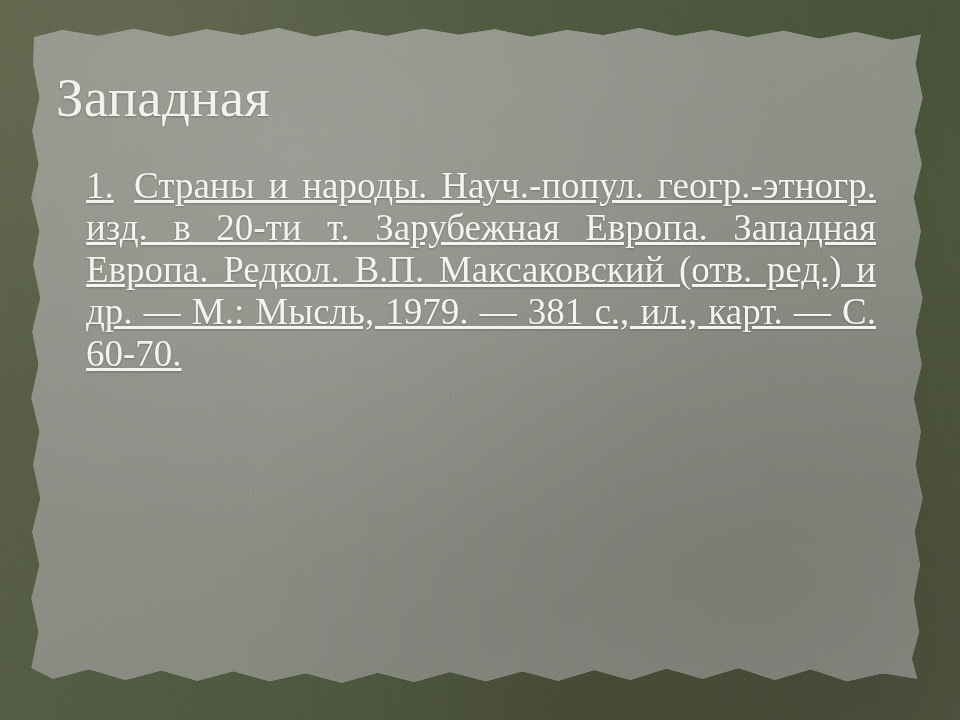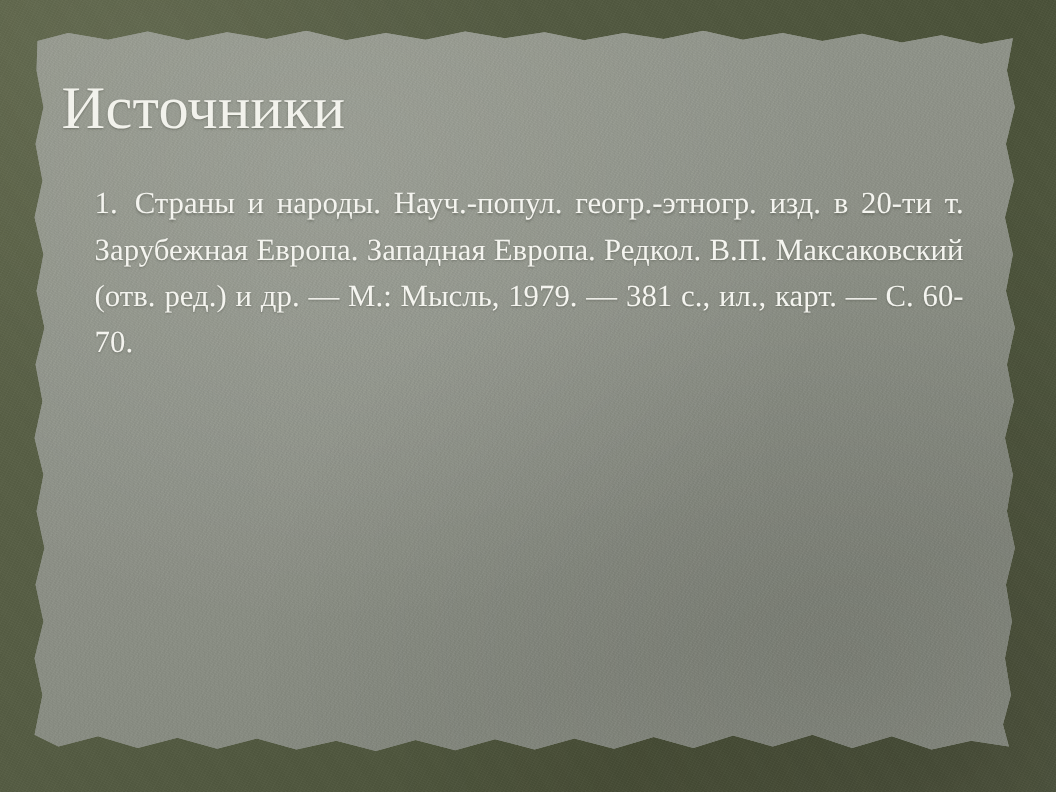--- a/index.html
+++ b/index.html
@@ -133,25 +133,26 @@
     left: 86px;
     top: 165px;
     width: 790px;
   }
 
   .ref-item {
     margin: 0;
     text-align: justify;
     text-justify: inter-word;
     font-family: "Liberation Serif", "DejaVu Serif", serif;
-    font-size: 28px;
+    font-size: 37px;
     line-height: 42px;
     color: #f4f4ef;
     text-shadow: 0 1px 2px rgba(40,44,32,0.30);
     hyphens: none;
+    text-decoration: underline;
   }
 
   .ref-item::after {
     content: "";
     display: inline-block;
     width: 100%;
     height: 0;
   }
 
   .ref-num {
@@ -166,20 +167,20 @@
   <div class="frame-grain"></div>
 
   <div class="paper-wrap">
     <div class="paper">
       <div class="paper-grain"></div>
     </div>
   </div>
 
   <div class="content">
 
-    <h1 class="slide-title">Источники</h1>
+    <h1 class="slide-title">Западная</h1>
 
     <div class="body-block">
       <p class="ref-item"><span class="ref-num">1.</span><span>Страны и народы. Науч.-попул. геогр.-этногр. изд. в 20-ти т. Зарубежная Европа. Западная Европа. Редкол. В.П. Максаковский (отв. ред.) и др. — М.: Мысль, 1979. — 381 с., ил., карт. — С. 60-70.</span></p>
     </div>
 
   </div>
 </div>
 
 </body></html>

